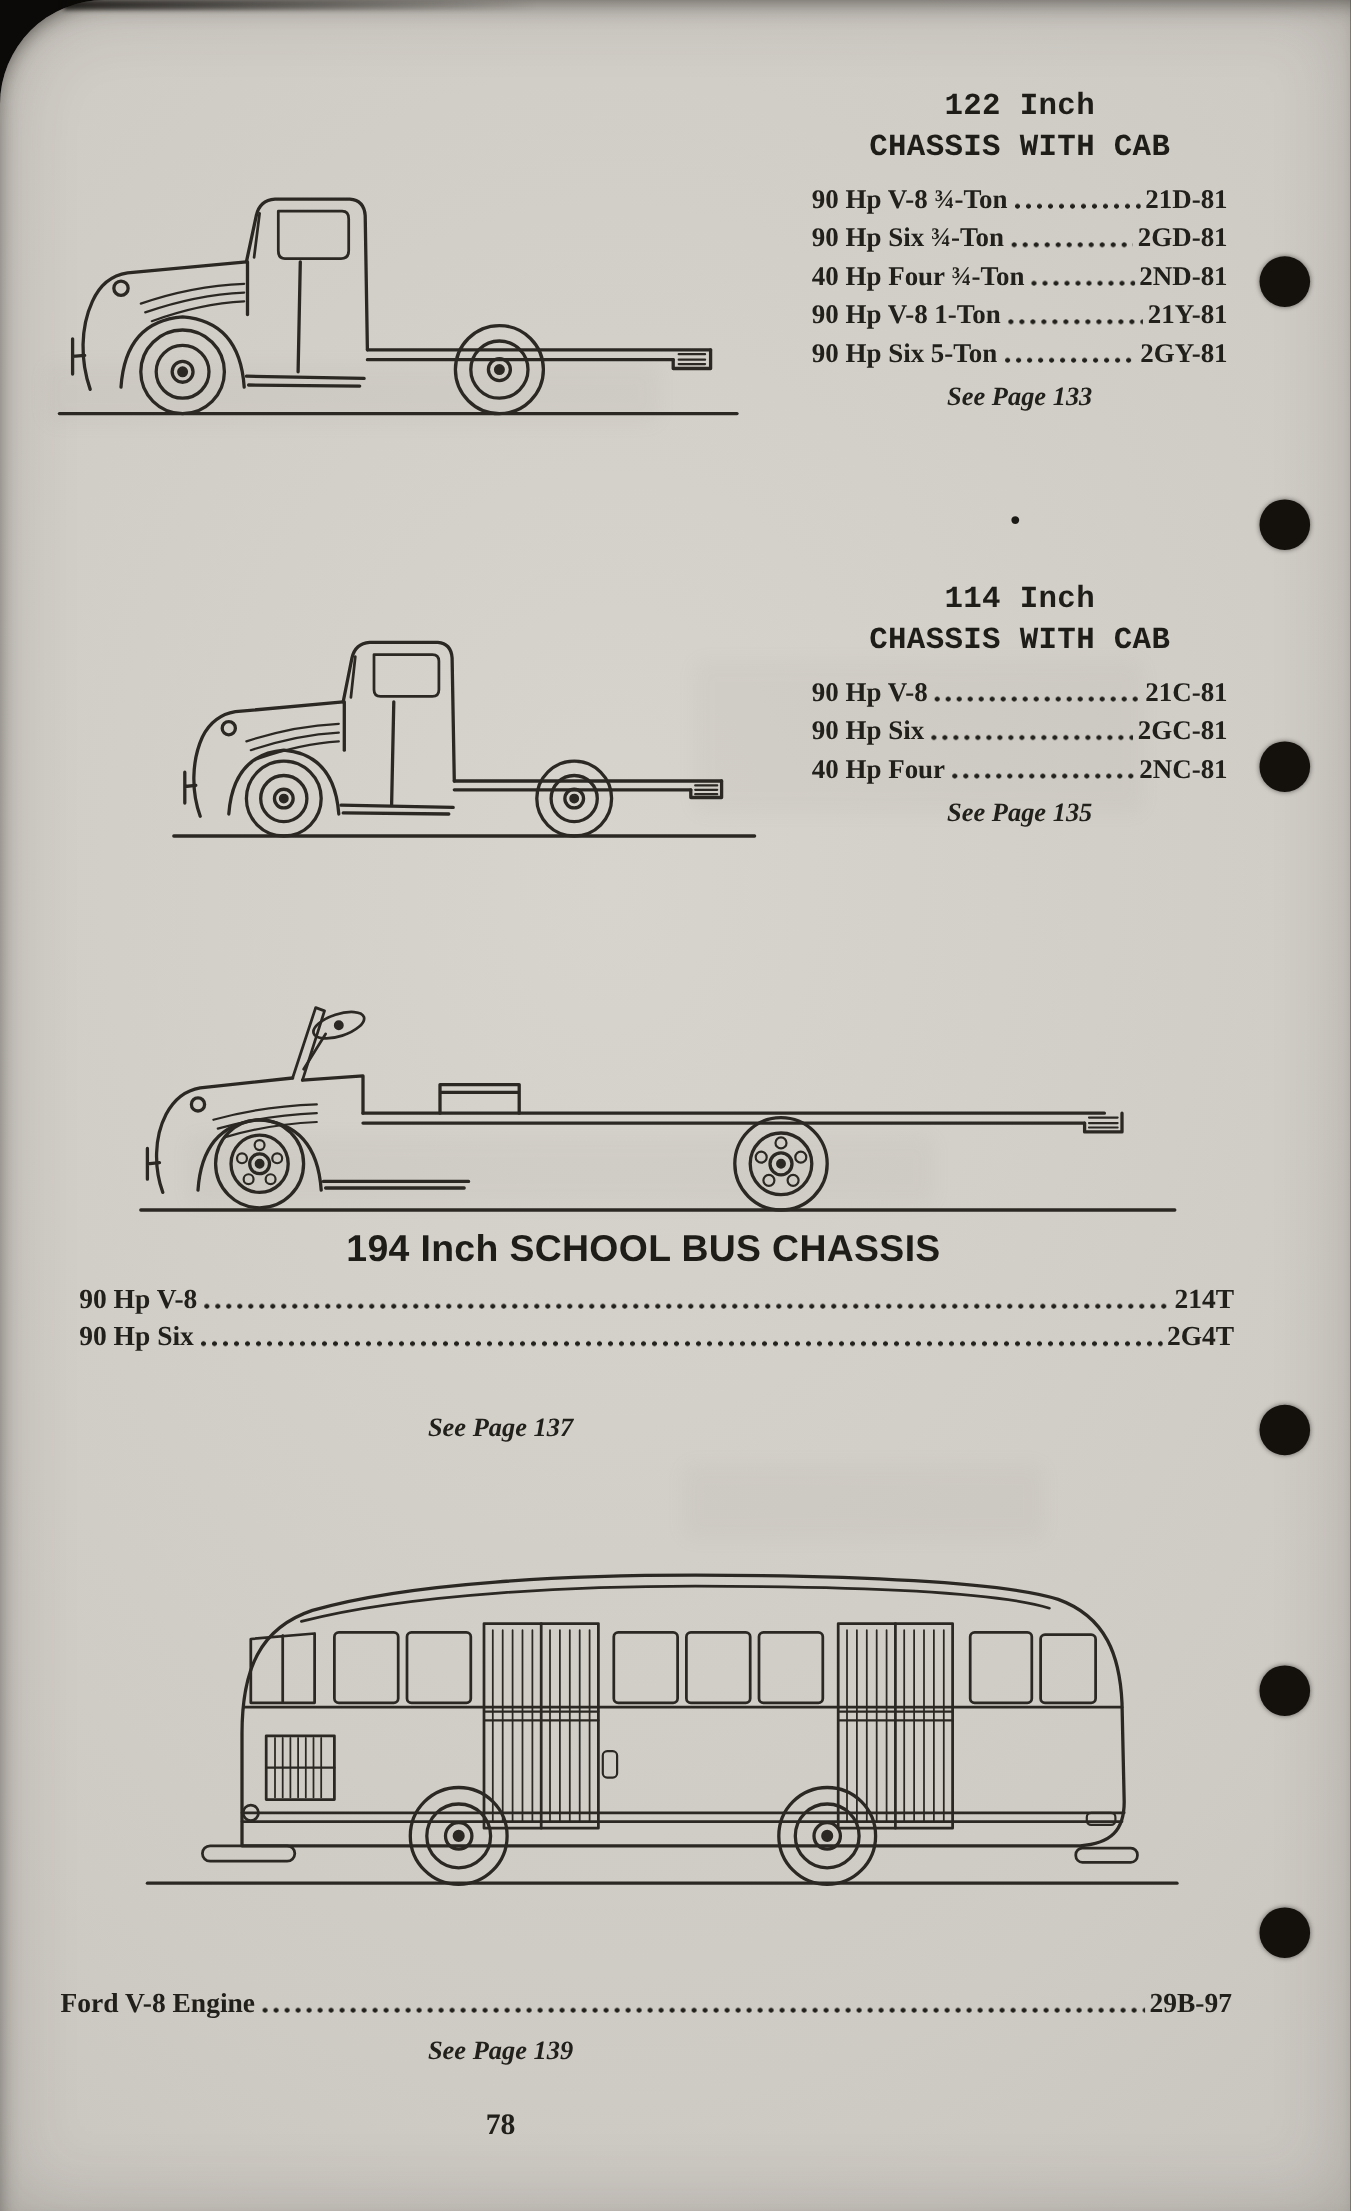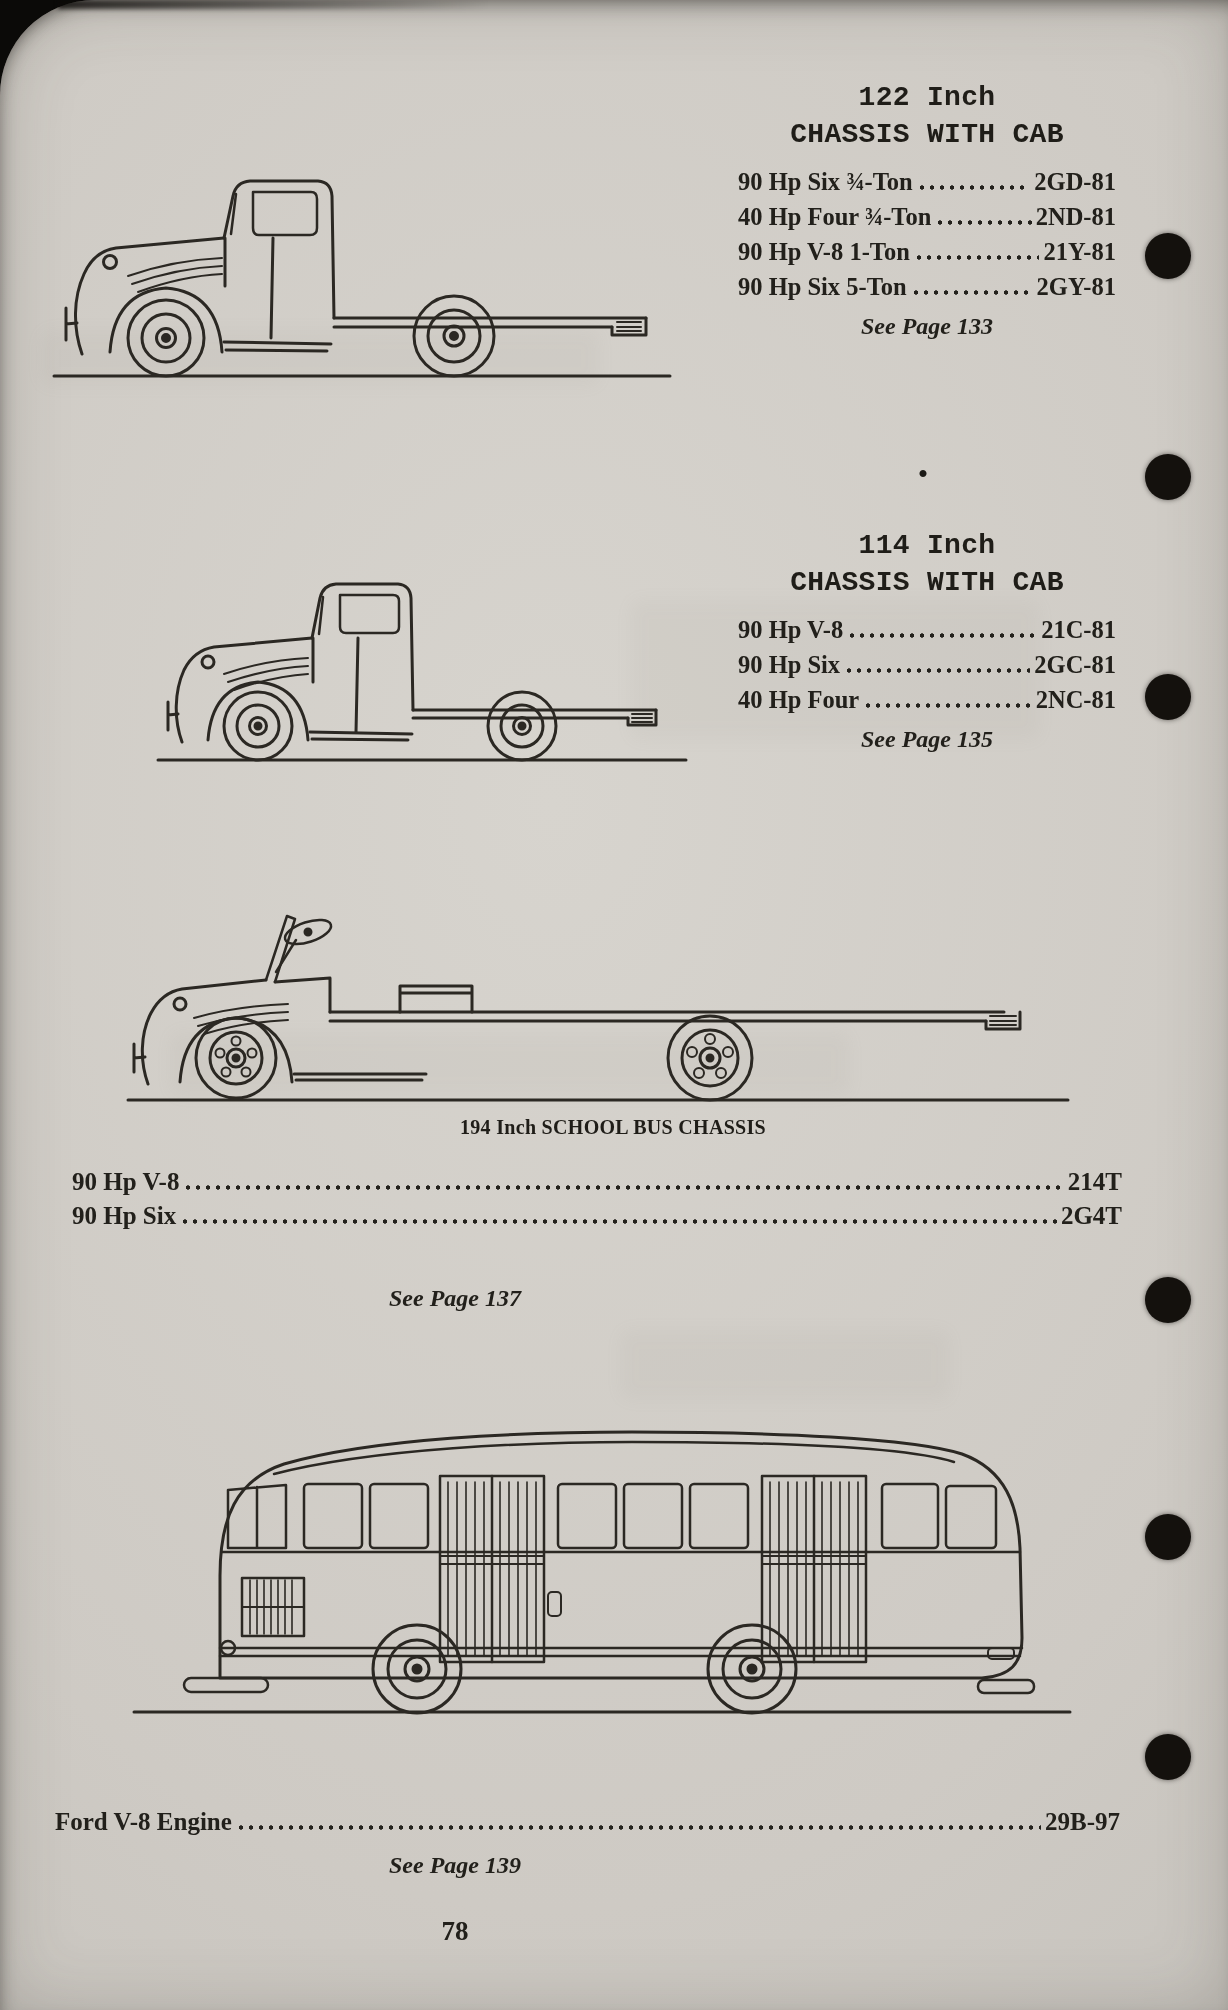--- a/index.html
+++ b/index.html
@@ -51,22 +51,22 @@
     background-image:radial-gradient(circle, #23211c 1.9px, rgba(0,0,0,0) 2.5px);
     background-size:10px 5px;background-repeat:repeat-x;
   }
   .see{
     font-family:"Liberation Serif",serif;font-style:italic;font-weight:700;
     font-size:24px;color:#22201b;text-align:center;margin-top:12px;
   }
   .wide-specs{position:absolute;}
   .wide-specs .spec-row{font-size:25px;margin-bottom:6px;}
   .big-head{
-    position:absolute;font-family:Liberation Serif, serif;font-weight:700;
-    font-size:20px;color:#1f1d18;text-align:center;letter-spacing:.3px;padding-left:28px;
+    position:absolute;font-family:Liberation Sans, sans-serif;font-weight:700;
+    font-size:34px;color:#1f1d18;text-align:center;letter-spacing:.3px;
   }
   .see-abs{
     position:absolute;font-family:"Liberation Serif",serif;font-style:italic;
     font-weight:700;font-size:24px;color:#22201b;text-align:center;
   }
   .bullet{
     position:absolute;left:908px;top:460px;width:30px;text-align:center;
     font-size:30px;line-height:.9;color:#1c1a16;
   }
   .pagenum{
@@ -127,20 +127,25 @@
         </g>
       </g>
     </svg>
   </div>
 
   <div class="specblock" style="left:738px;top:80px;">
     <div class="h-sans">122 Inch</div>
     <div class="h-sans">CHASSIS WITH CAB</div>
     <div class="specs">
       <div class="spec-row">
+        <span class="lab">90 Hp V-8 ¾-Ton</span>
+        <span class="leader"></span>
+        <span class="val">21D-81</span>
+      </div>
+      <div class="spec-row">
         <span class="lab">90 Hp Six ¾-Ton</span>
         <span class="leader"></span>
         <span class="val">2GD-81</span>
       </div>
       <div class="spec-row">
         <span class="lab">40 Hp Four ¾-Ton</span>
         <span class="leader"></span>
         <span class="val">2ND-81</span>
       </div>
       <div class="spec-row">

